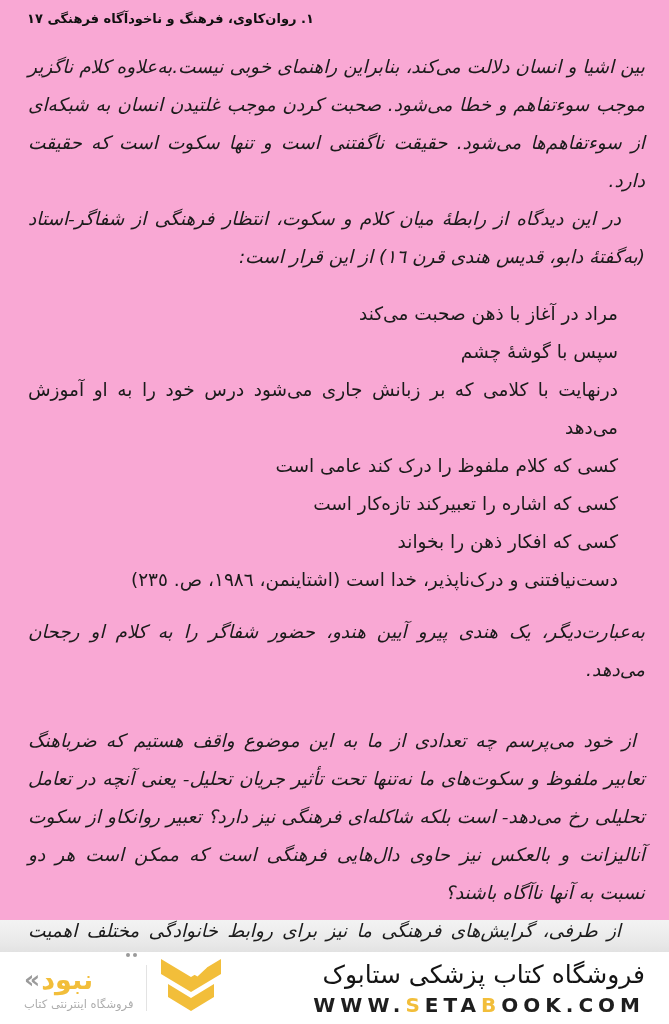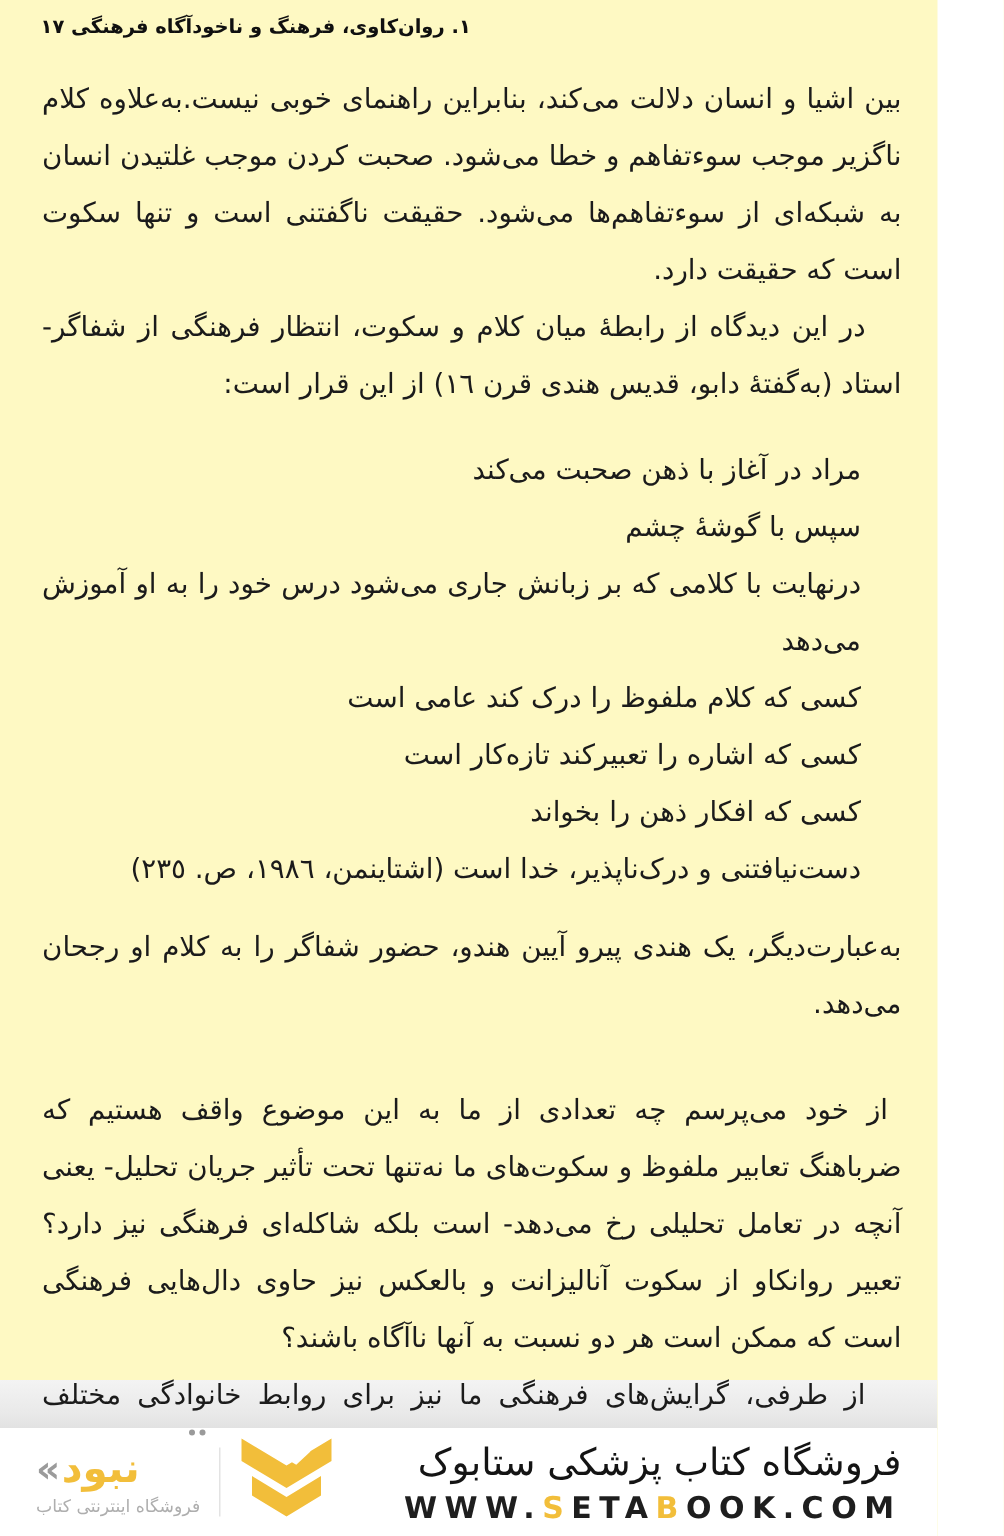--- a/index.html
+++ b/index.html
@@ -1,30 +1,30 @@
 <!DOCTYPE html>
 <html lang="fa"><head>
 <meta charset="utf-8">
 <style>
   html,body{margin:0;padding:0;background:#ffffff;}
   .page{
-    position:relative;width:613px;height:1024px;background:#fef9c3;
-    overflow:hidden;font-family:"DejaVu Sans",sans-serif;color:#1b1b1b;padding-left:12px;
+    position:relative;width:669px;height:1024px;background:#f9a8d4;
+    overflow:hidden;font-family:"DejaVu Sans",sans-serif;color:#1b1b1b;
   }
   
   .running-head{
     position:absolute;top:11px;left:27px;direction:rtl;
     font-size:13px;font-weight:bold;color:#101010;letter-spacing:0;
   }
   
   .page-body{
     position:absolute;top:48px;right:24px;left:28px;z-index:1;
     direction:rtl;text-align:justify;font-size:18.5px;line-height:38px;
   }
-  .para{margin:0;}
+  .para{margin:0;font-style:italic;}
   .para.indent{text-indent:24px;}
   .para.small-indent{text-indent:9px;}
   .para.gap{margin-top:33px;}
   .verse{margin:19px 0 14px;padding-right:27px;}
   .vline{text-align:justify;}
   
   .scan-band{
     position:absolute;left:0;right:0;top:920px;height:32px;z-index:0;
     background:linear-gradient(180deg,#f3f3f3 0%,#e9e9e9 70%,#e2e2e2 100%);
     border-bottom:1px solid #cdcdcd;

